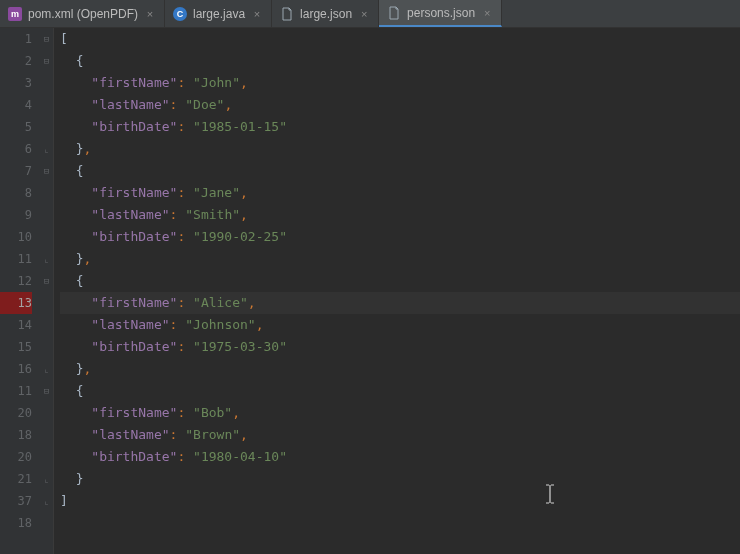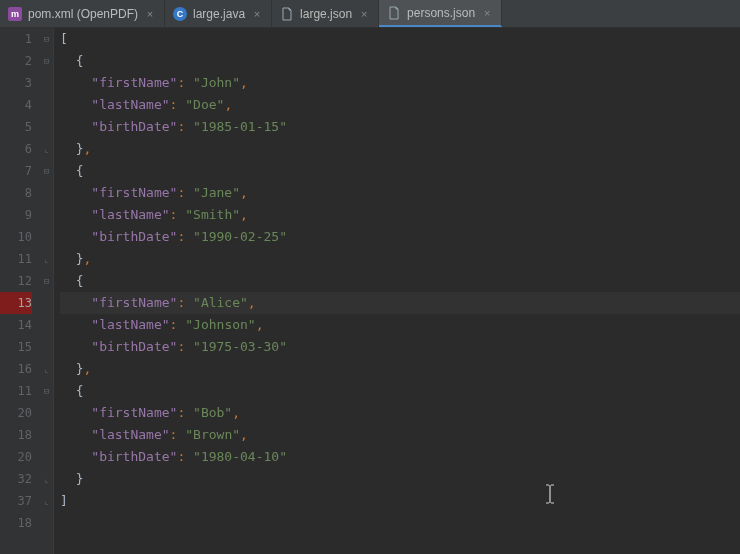--- a/index.html
+++ b/index.html
@@ -162,21 +162,21 @@
       <div class="line">11</div>
       <div class="line">12</div>
       <div class="line current">13</div>
       <div class="line">14</div>
       <div class="line">15</div>
       <div class="line">16</div>
       <div class="line">11</div>
       <div class="line">20</div>
       <div class="line">18</div>
       <div class="line">20</div>
-      <div class="line">32</div>
+      <div class="line">21</div>
       <div class="line">37</div>
       <div class="line">18</div>
     </div>
   <div class="fold-col" id="foldcol">
       <div class="line fold-mark">⊟</div>
       <div class="line fold-mark">⊟</div>
       <div class="line fold-mark"></div>
       <div class="line fold-mark"></div>
       <div class="line fold-mark"></div>
       <div class="line fold-mark">⌞</div>

